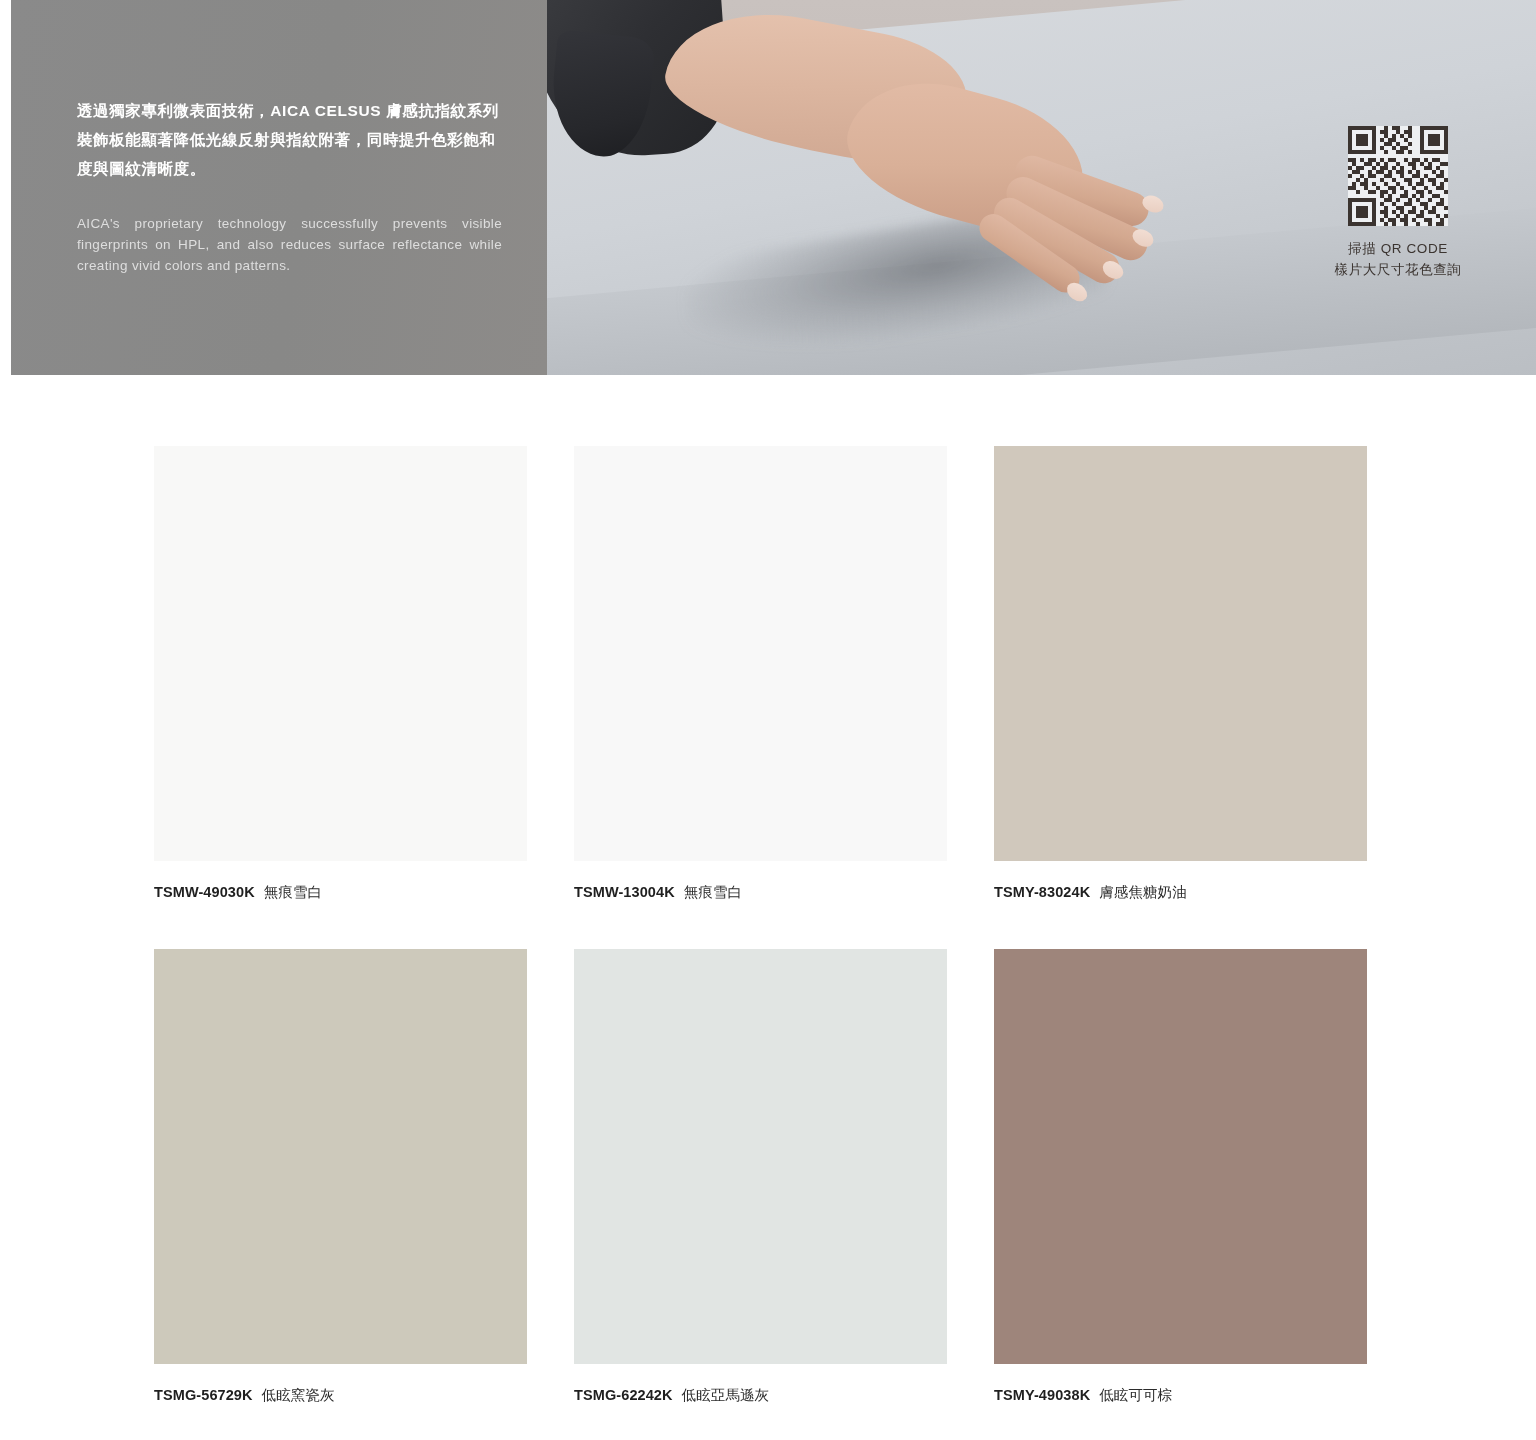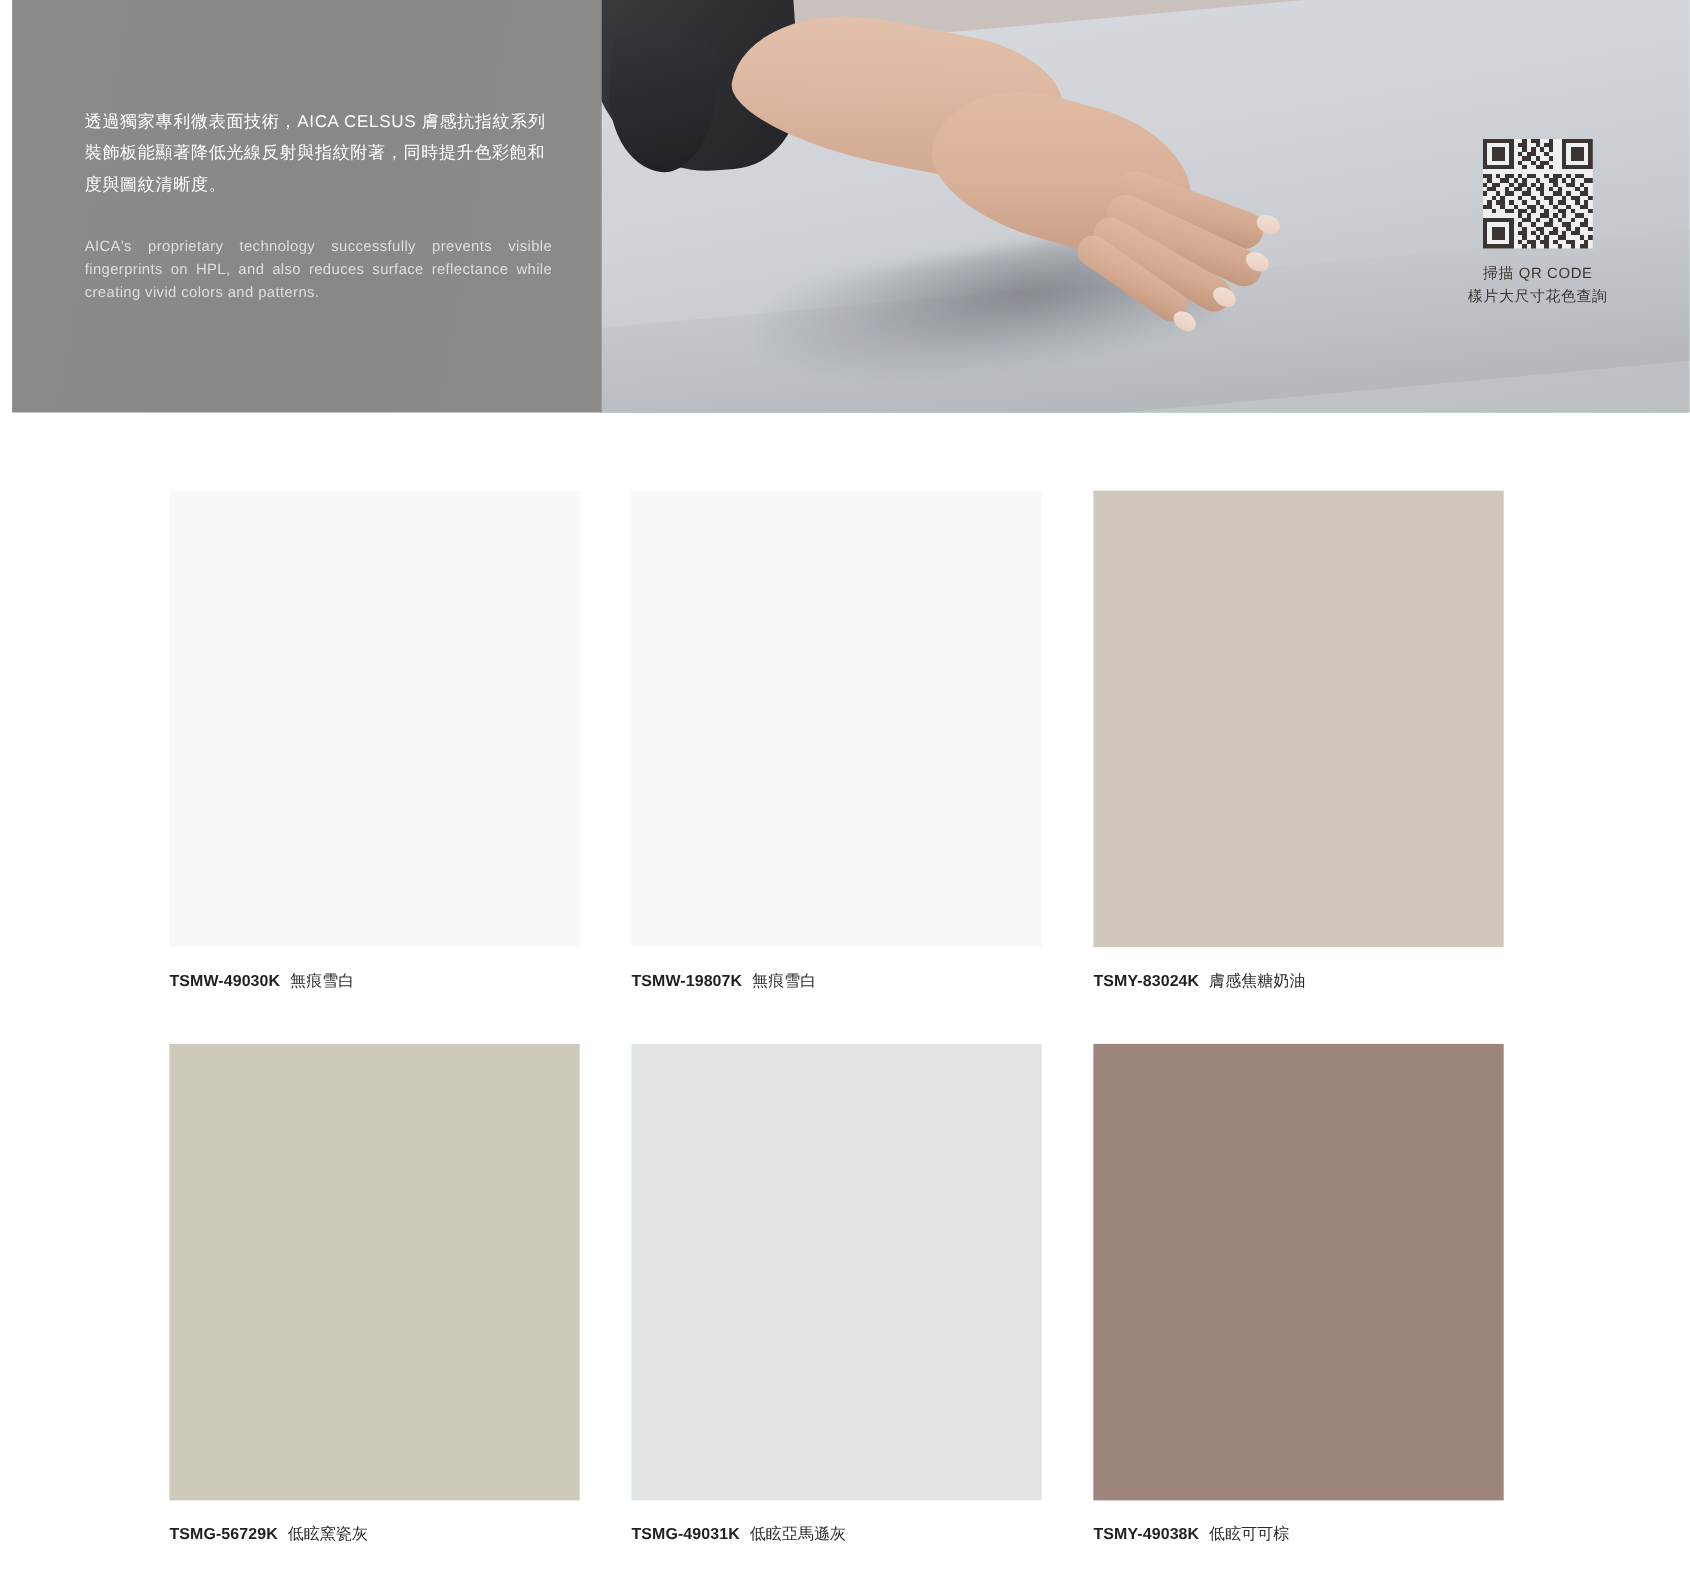--- a/index.html
+++ b/index.html
@@ -138,21 +138,21 @@
     background: linear-gradient(100deg, #8a8a8a 0%, #888887 55%, #8d8b89 100%);
   }
   .panel-inner {
     padding: 96px 42px 0 66px;
   }
   .panel-zh {
     color: #ffffff;
     font-size: 15.5px;
     line-height: 29px;
     letter-spacing: 0.6px;
-    font-weight: 400;
+    font-weight: 700;
     margin: 0 0 30px 0;
     max-width: 430px;
   }
   .panel-en {
     color: #dedede;
     font-size: 13.5px;
     line-height: 21px;
     letter-spacing: 0.35px;
     margin: 0;
     max-width: 425px;
@@ -427,31 +427,31 @@
 
 </section>
 
 <section class="grid" id="swatch-grid">
     <div class="swatch-card">
       <div class="swatch-chip" style="background: rgb(248, 248, 247);"></div>
       <div class="swatch-label"><span class="swatch-code">TSMW-49030K</span><span class="swatch-name">無痕雪白</span></div>
     </div>
     <div class="swatch-card">
       <div class="swatch-chip" style="background: rgb(248, 248, 248);"></div>
-      <div class="swatch-label"><span class="swatch-code">TSMW-19807K</span><span class="swatch-name">無痕雪白</span></div>
+      <div class="swatch-label"><span class="swatch-code">TSMW-13004K</span><span class="swatch-name">無痕雪白</span></div>
     </div>
     <div class="swatch-card">
       <div class="swatch-chip" style="background: rgb(208, 200, 188);"></div>
       <div class="swatch-label"><span class="swatch-code">TSMY-83024K</span><span class="swatch-name">膚感焦糖奶油</span></div>
     </div>
     <div class="swatch-card">
       <div class="swatch-chip" style="background: rgb(205, 201, 187);"></div>
       <div class="swatch-label"><span class="swatch-code">TSMG-56729K</span><span class="swatch-name">低眩窯瓷灰</span></div>
     </div>
     <div class="swatch-card">
       <div class="swatch-chip" style="background: rgb(225, 229, 227);"></div>
-      <div class="swatch-label"><span class="swatch-code">TSMG-49031K</span><span class="swatch-name">低眩亞馬遜灰</span></div>
+      <div class="swatch-label"><span class="swatch-code">TSMG-62242K</span><span class="swatch-name">低眩亞馬遜灰</span></div>
     </div>
     <div class="swatch-card">
       <div class="swatch-chip" style="background: rgb(158, 133, 123);"></div>
       <div class="swatch-label"><span class="swatch-code">TSMY-49038K</span><span class="swatch-name">低眩可可棕</span></div>
     </div>
   </section>
 
 </body></html>

